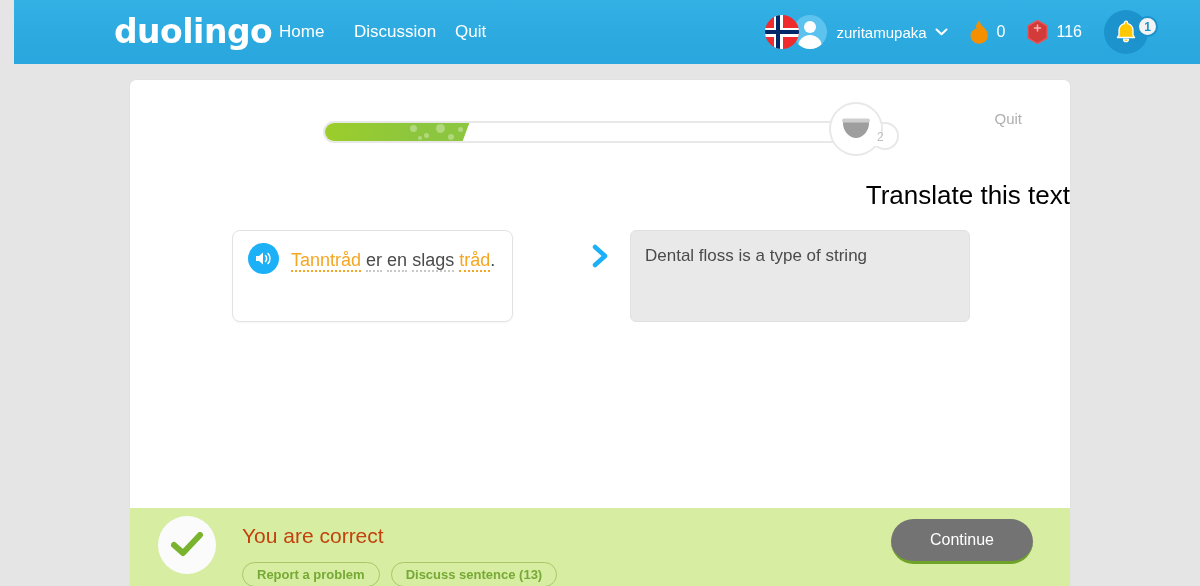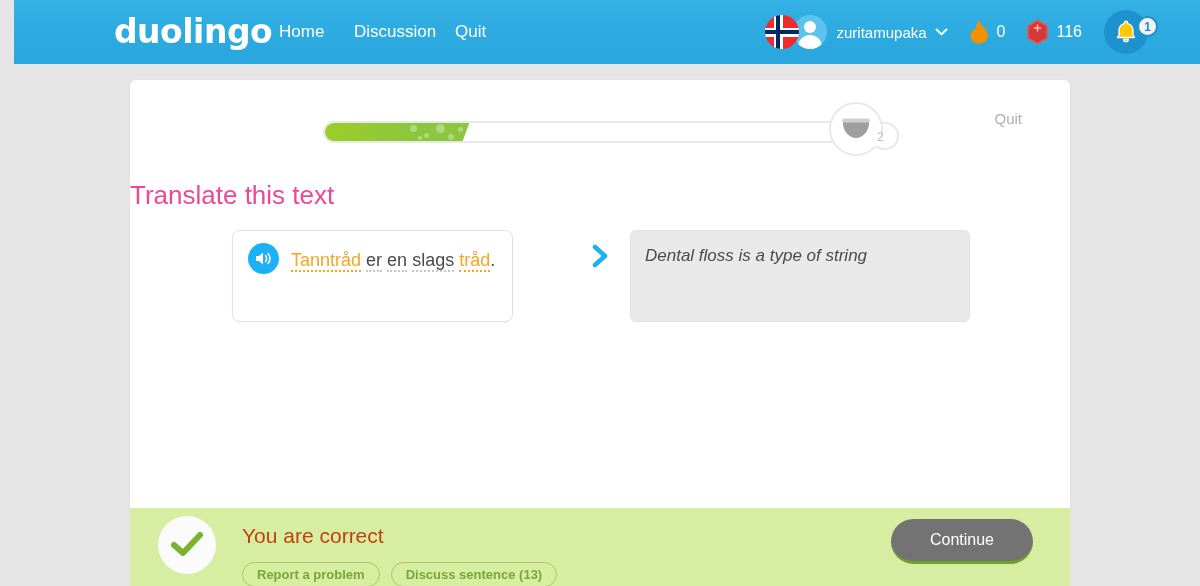--- a/index.html
+++ b/index.html
@@ -197,22 +197,22 @@
     position: absolute; left: 15px; top: 16px;
     width: 28px; height: 22px; z-index: 4;
   }
   .heart-count {
     position: absolute; left: 50px; top: 28px;
     font-size: 12px; color: #bdbdbd; z-index: 5;
   }
 
   .challenge-title {
     position: absolute; left: 0; right: 0; top: 100px;
-    text-align: left;
-    font-size: 26px; color: #ec4899;
+    text-align: right;
+    font-size: 26px; color: #000000;
     font-weight: normal;
   }
 
   
   .source-card {
     position: absolute; left: 102px; top: 150px;
     width: 281px; height: 92px;
     background: #ffffff;
     border: 1px solid #e2e2e2;
     border-radius: 8px;
@@ -247,21 +247,20 @@
     width: 22px; height: 28px;
   }
 
   .answer-box {
     position: absolute; left: 500px; top: 150px;
     width: 340px; height: 92px;
     background: #e9e9e9;
     border: 1px solid #e0e0e0;
     border-radius: 6px;
     cursor: text;
-    font-style: italic;
   }
   .answer-text {
     position: absolute; left: 14px; top: 13px;
     font-size: 17px; color: #4b4b4b;
     line-height: 24px;
   }
 
   
   .feedback {
     position: absolute; left: 0; bottom: 0;

